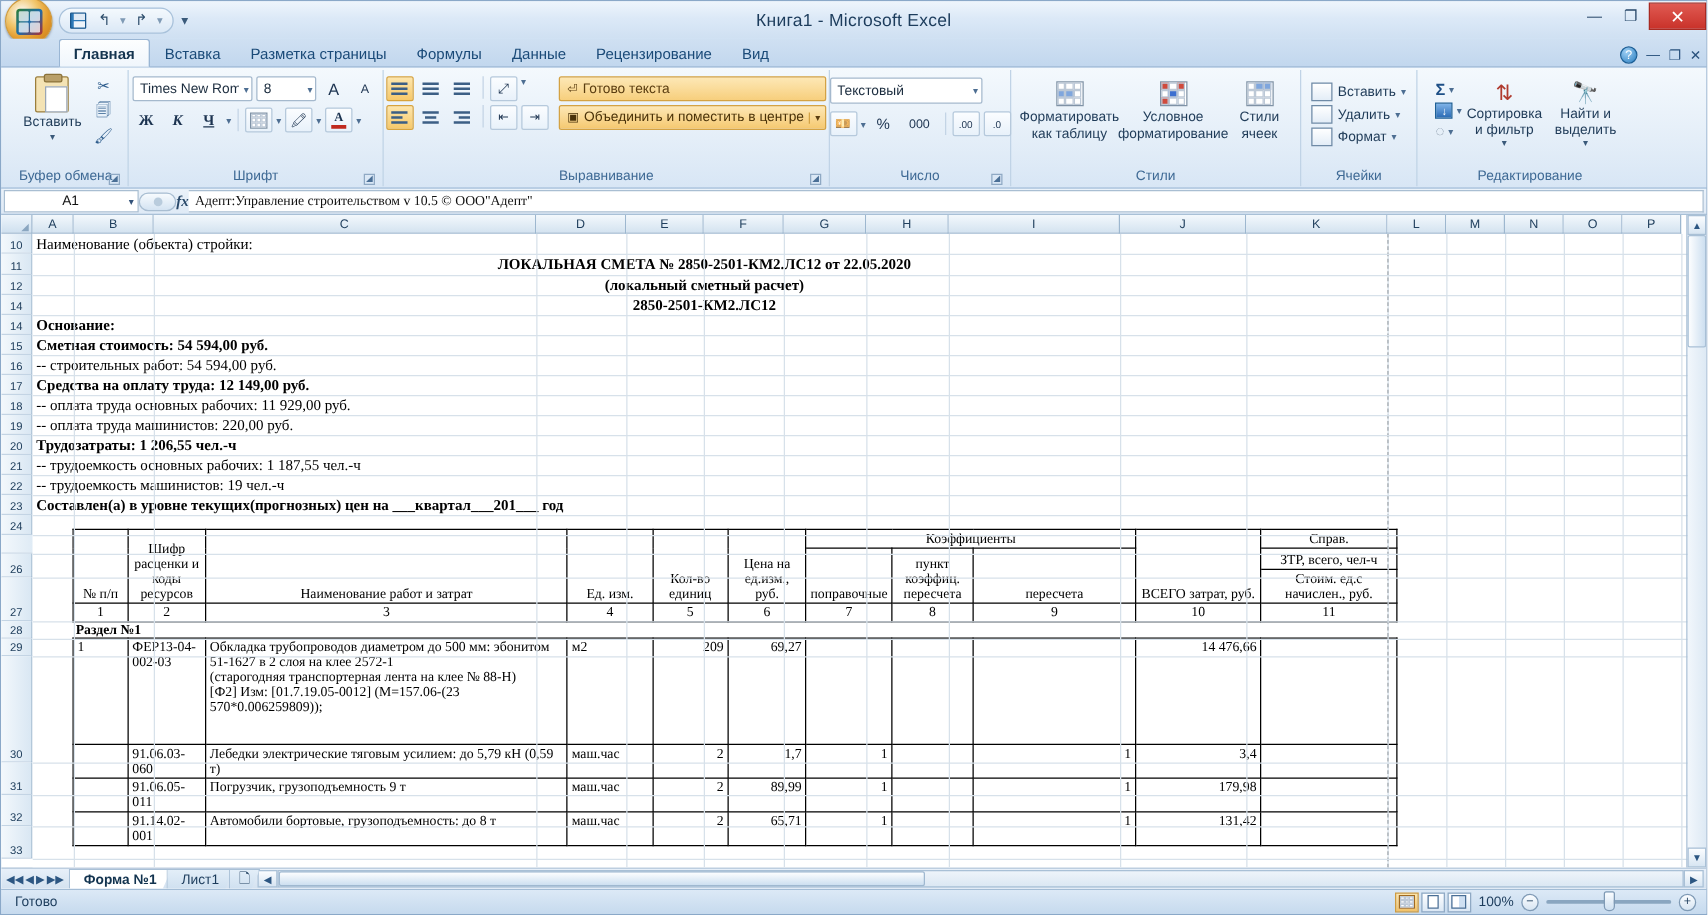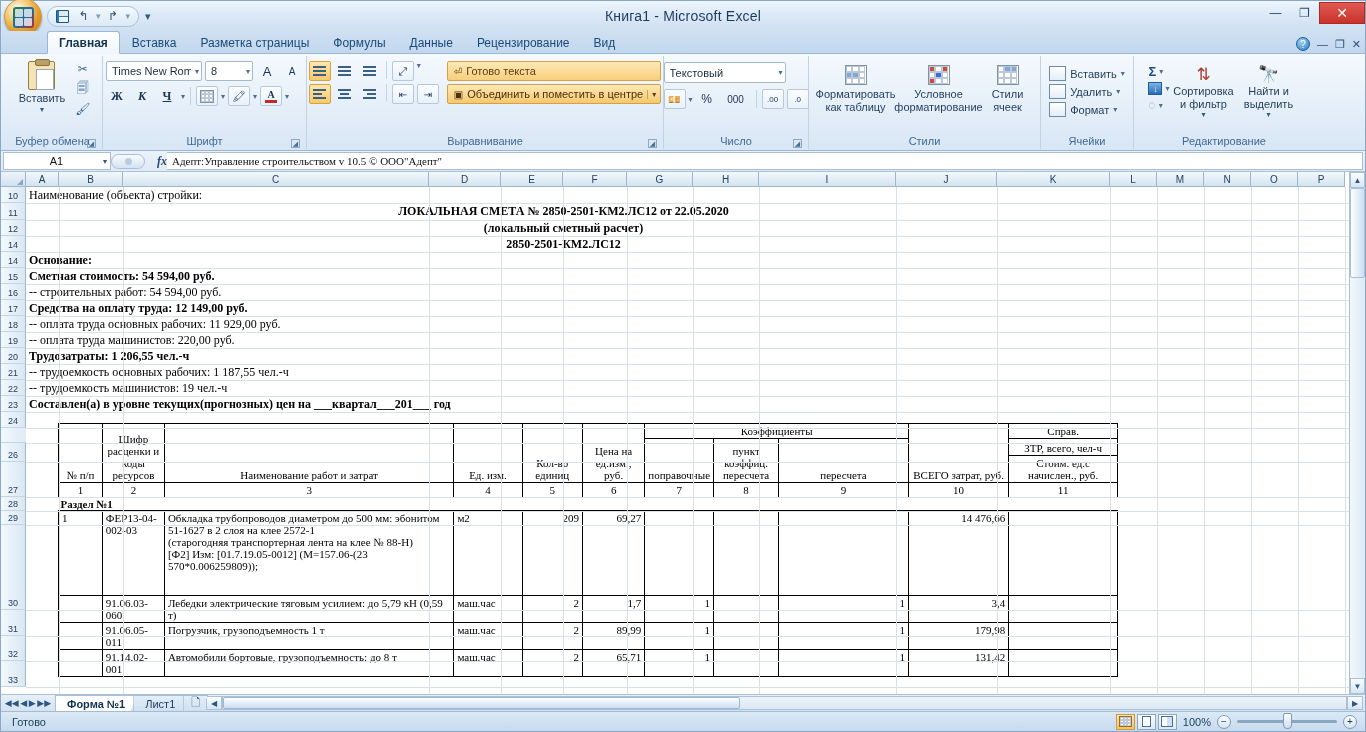--- a/index.html
+++ b/index.html
@@ -194,21 +194,21 @@
     flex: 0 0 21px; height: 21px; display: flex; align-items: stretch;
     background: linear-gradient(180deg,#eaf2fa,#dfeaf6); border-bottom: 1px solid #a9c0d6;
     padding: 1px 2px;
   }
   .namebox {
     width: 108px; background: #fff; border: 1px solid #a9bed2;
     display: flex; align-items: center; padding: 0 3px 0 6px; font-size: 11px; color: #111;
   }
   .namebox .nv { flex: 1; text-align: center; }
   .namebox .arw { font-size: 8px; color: #33527a; }
-  .fx-zone { width: 56px; display: flex; align-items: center; justify-content: space-between; }
+  .fx-zone { width: 40px; display: flex; align-items: center; justify-content: space-between; }
   .fx-pill {
     width: 34px; height: 15px; border-radius: 8px;
     background: linear-gradient(180deg,#f7fbfe,#d4e3f2); border: 1px solid #a9bed2;
     display:flex; align-items:center; justify-content:center;
   }
   .fx-pill i { width:7px;height:7px;border-radius:50%;background:#b9ccdd; display:block;}
   .fx-label { font-style: italic; font-family: "Liberation Serif", serif; font-size: 12px; color: #2a4a6b; font-weight: bold; }
   .fmlinput {
     flex: 1; background: #fff; border: 1px solid #a9bed2; border-left: none;
     display: flex; align-items: center; padding-left: 5px;
@@ -813,21 +813,21 @@
                 <td class="rgt">1,7</td>
                 <td class="rgt">1</td>
                 <td class="rgt"></td>
                 <td class="rgt">1</td>
                 <td class="rgt">3,4</td>
                 <td class="rgt"></td>
               </tr>
               <tr style="height: 25px;">
                 <td class=""></td>
                 <td class="" style="width: 63px;">91.06.05-011</td>
-                <td class="">Погрузчик, грузоподъемность 1 т</td>
+                <td class="">Погрузчик, грузоподъемность 9 т</td>
                 <td class="">маш.час</td>
                 <td class="rgt">2</td>
                 <td class="rgt">89,99</td>
                 <td class="rgt">1</td>
                 <td class="rgt"></td>
                 <td class="rgt">1</td>
                 <td class="rgt">179,98</td>
                 <td class="rgt"></td>
               </tr>
               <tr style="height: 26px;">

